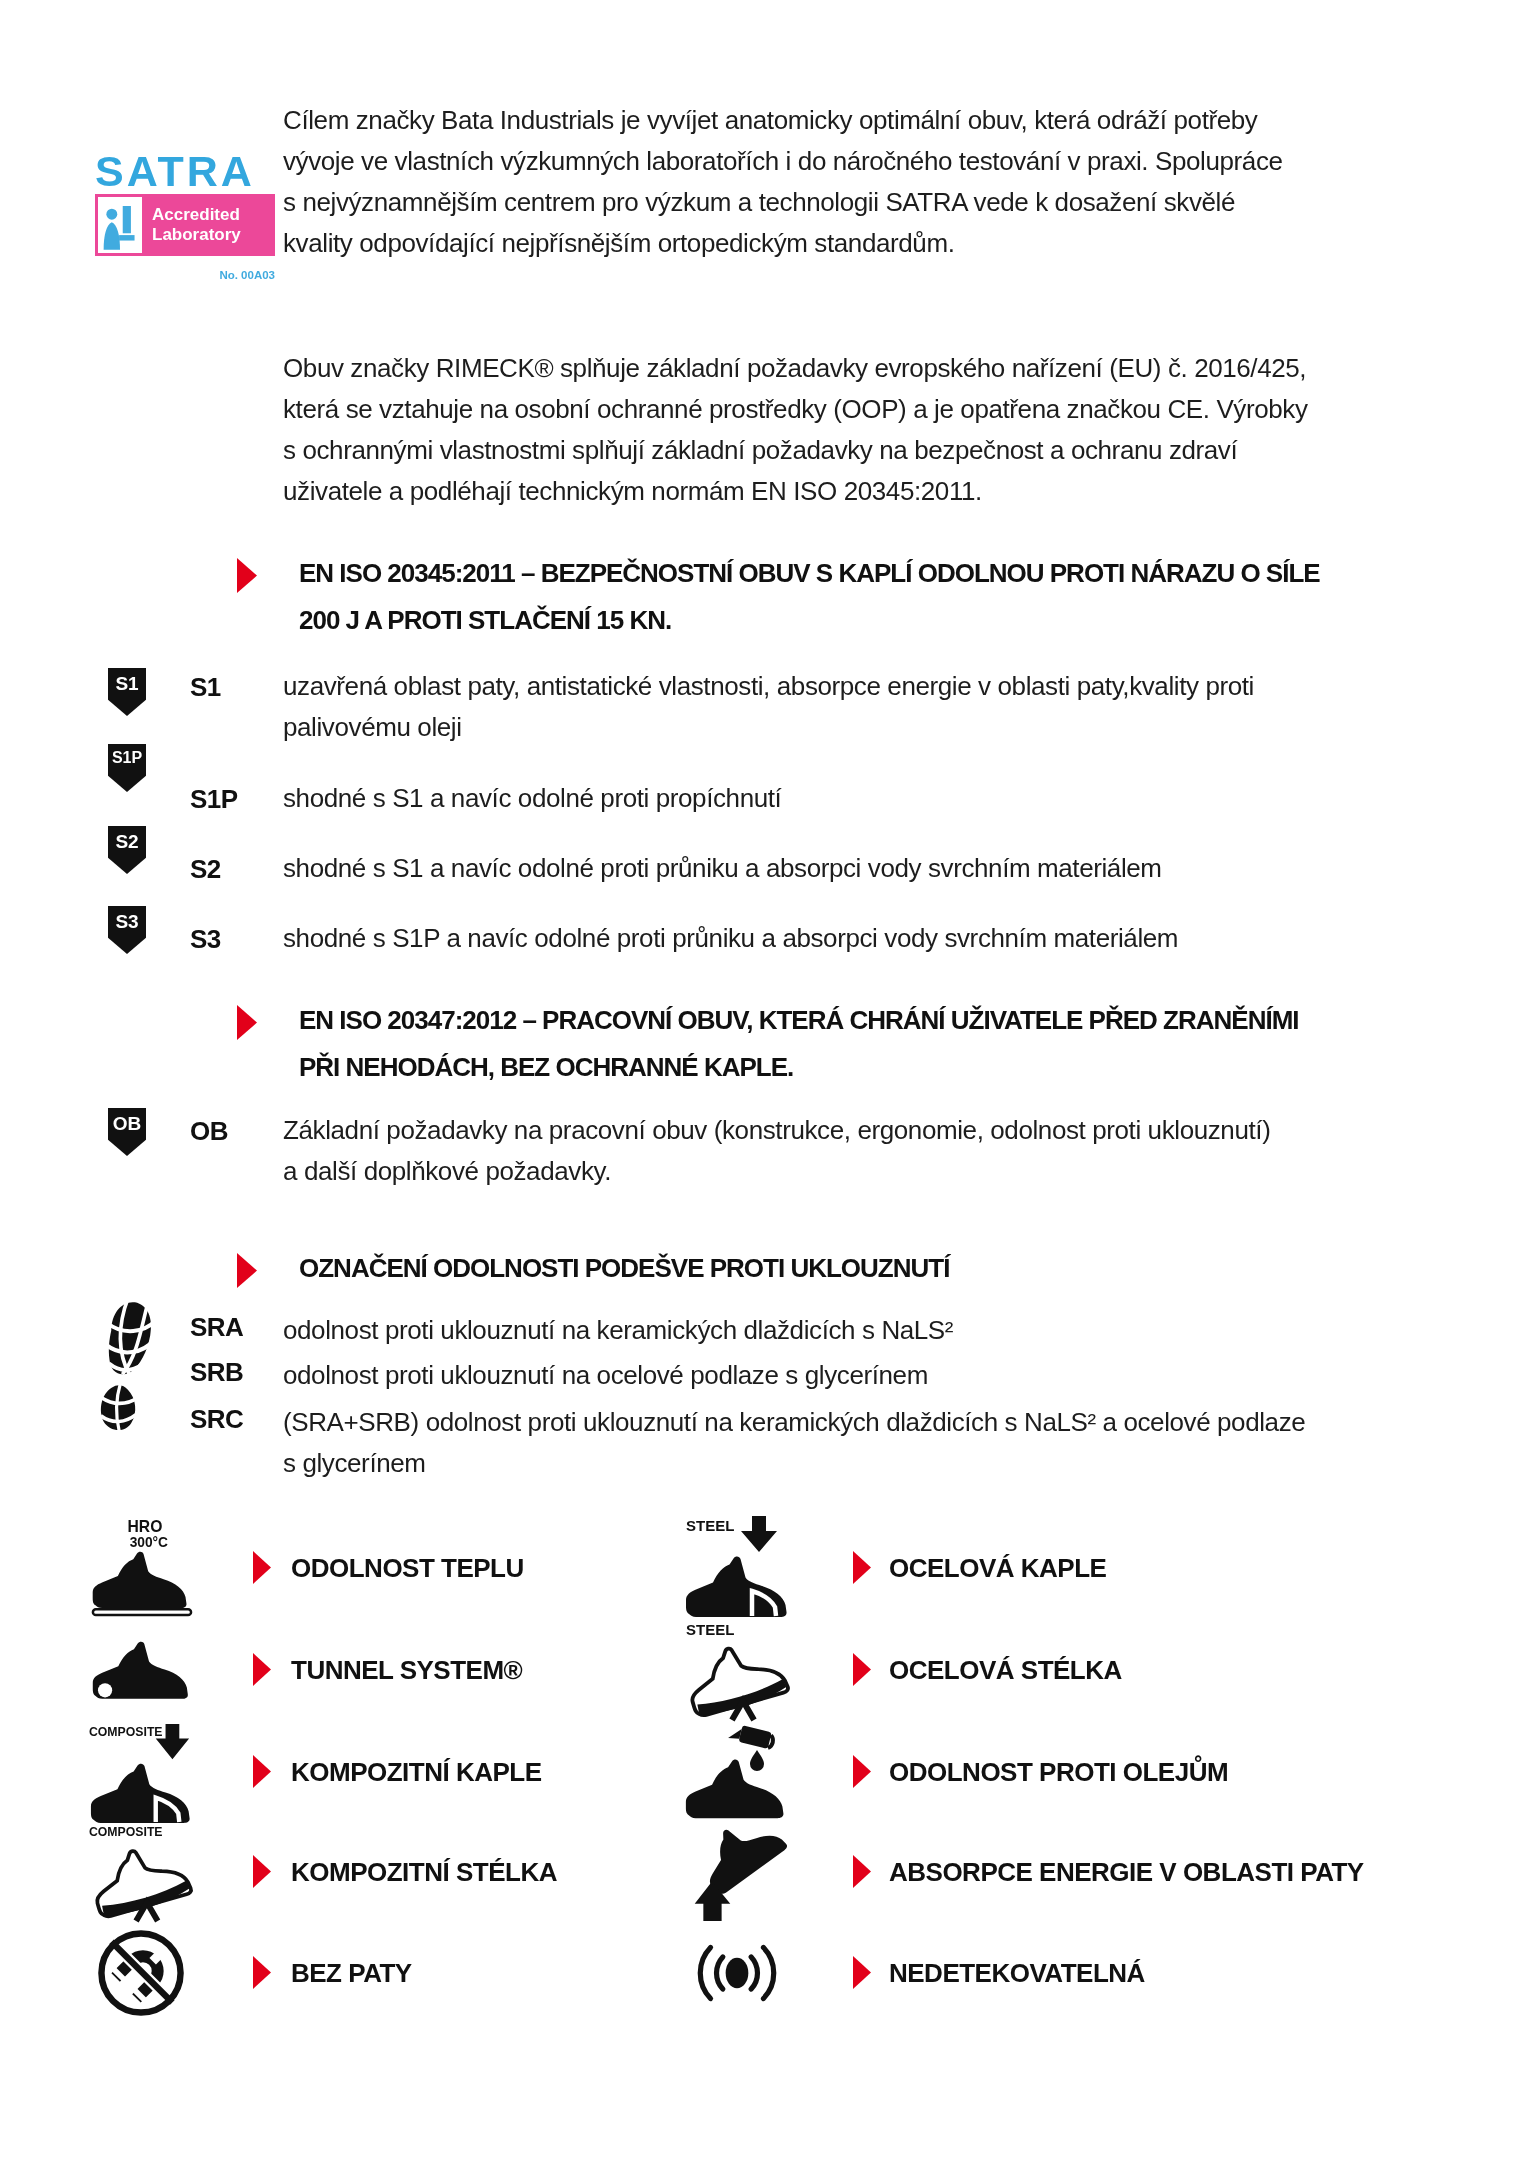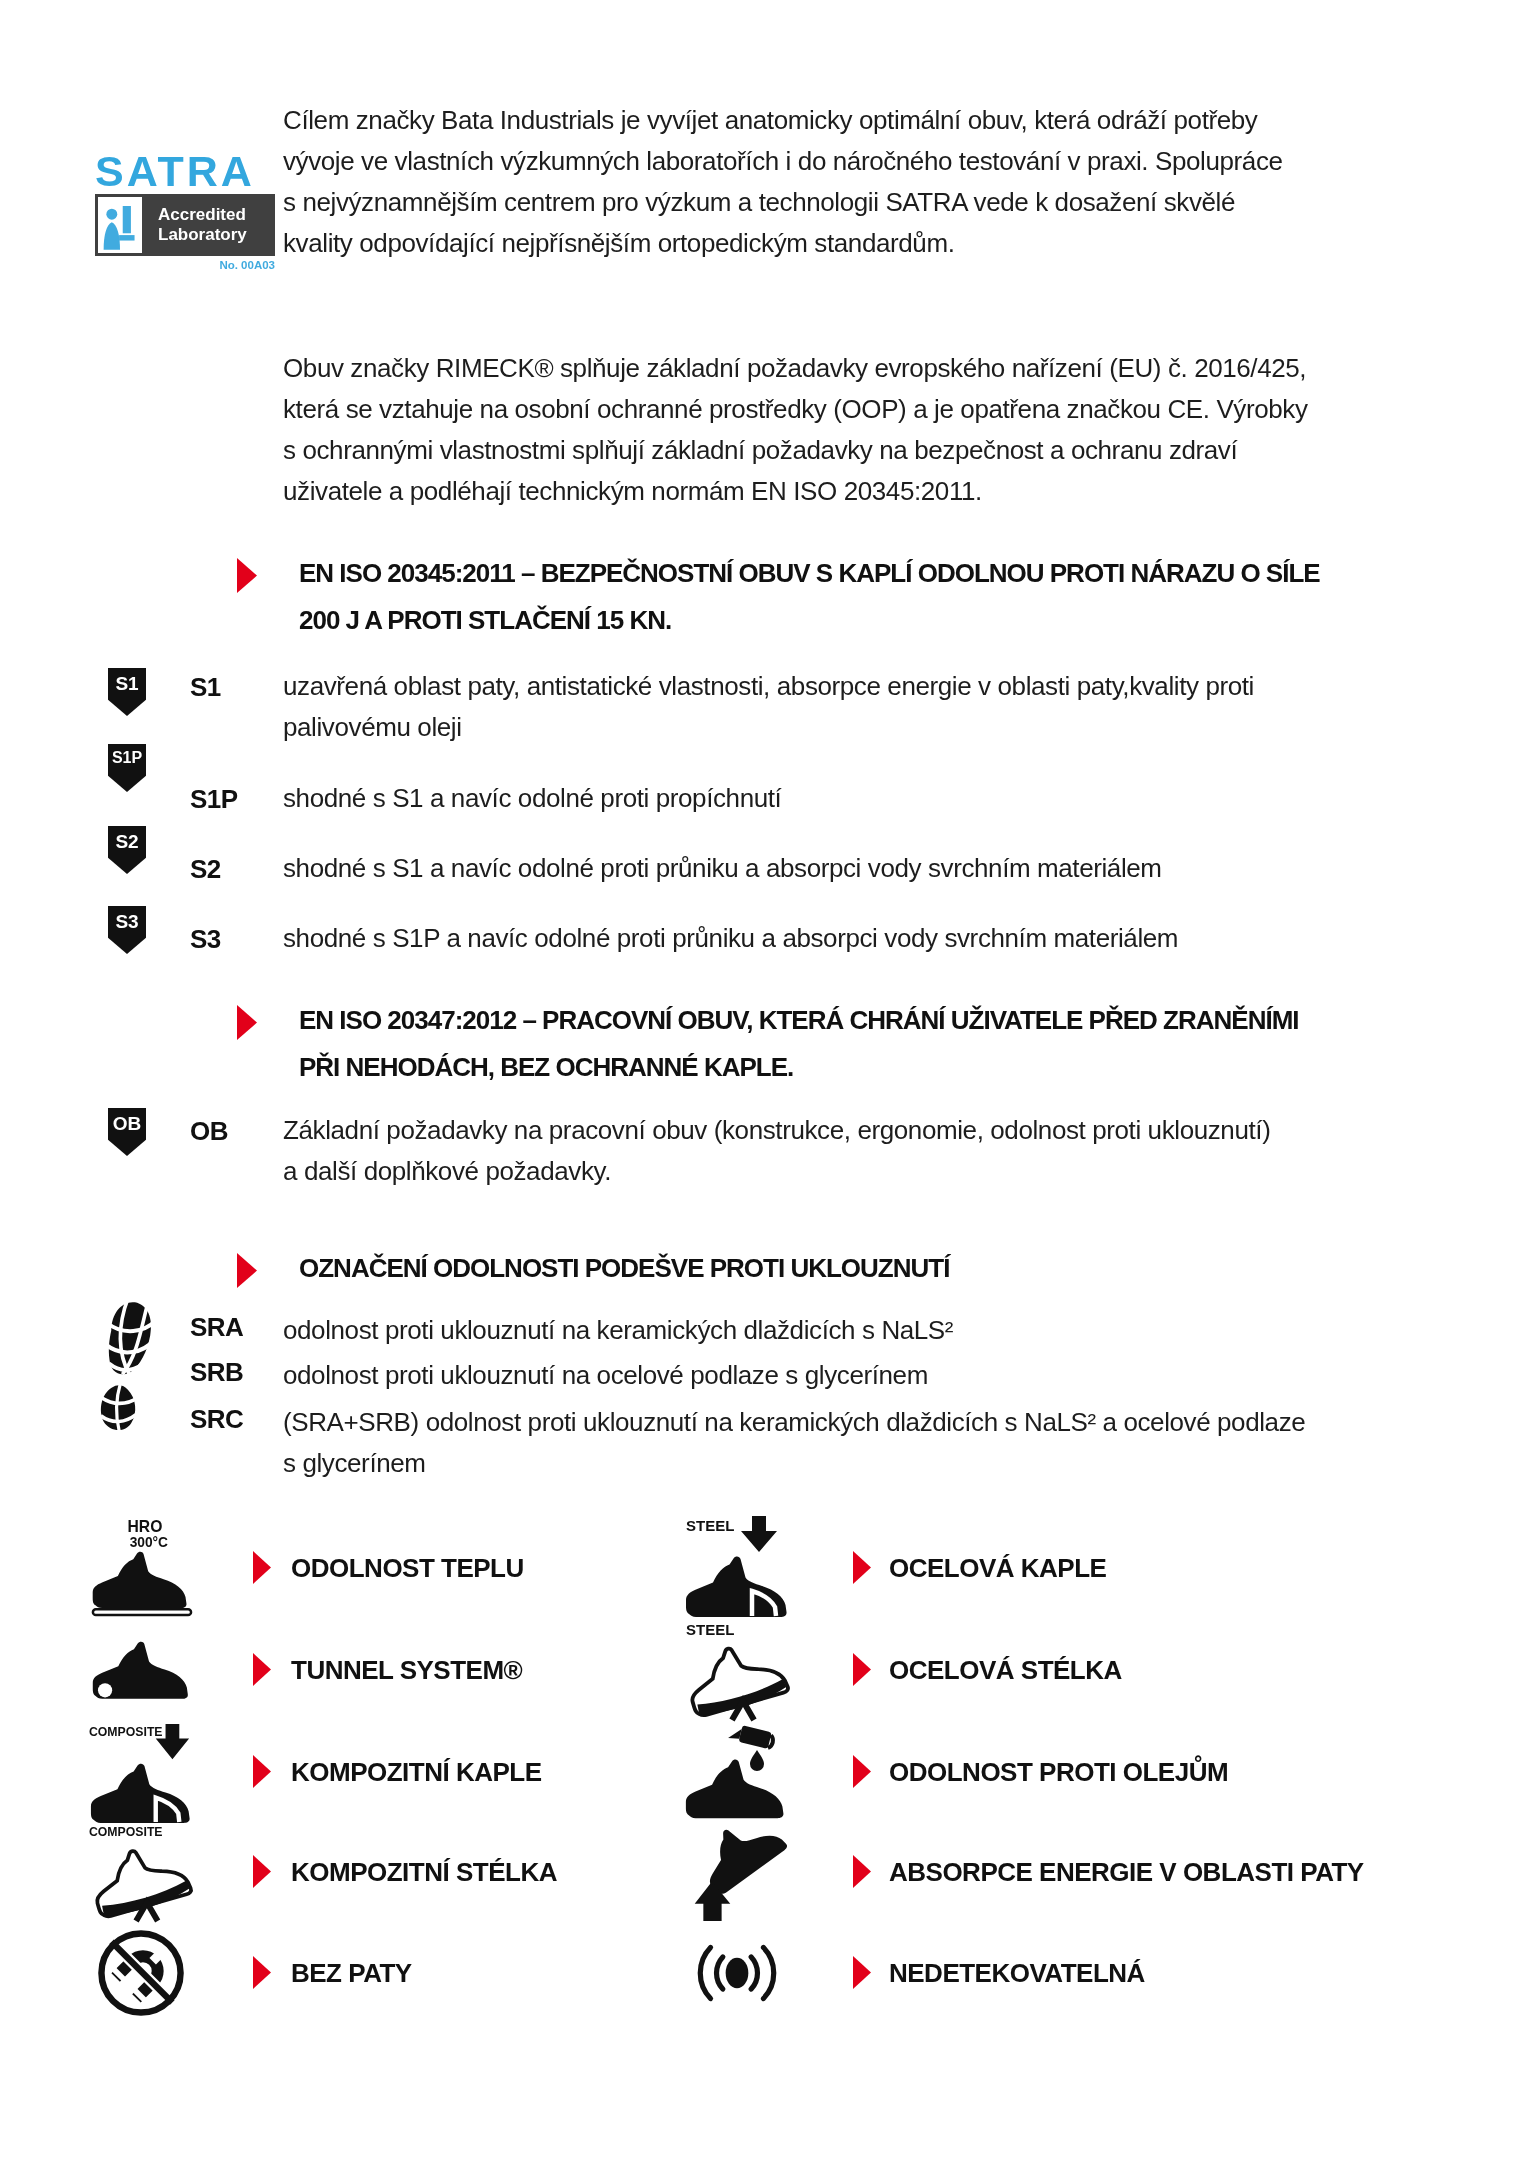--- a/index.html
+++ b/index.html
@@ -10,24 +10,24 @@
   .hline{font-size:26px;line-height:47px;font-weight:bold;letter-spacing:-1px;white-space:nowrap;color:#111;margin-left:16px;}
   .code{font-size:26px;font-weight:bold;color:#111;letter-spacing:-0.5px;}
   .tri{width:20px;height:35px;background:#e2001a;clip-path:polygon(0 0,100% 50%,0 100%);}
   .tri.small{width:18px;height:33px;}
   .badge{width:38px;height:48px;background:#111;clip-path:polygon(0 0,100% 0,100% 66%,50% 100%,0 66%);
          color:#fff;font-weight:bold;font-size:19px;text-align:center;padding-top:5px;box-sizing:border-box;}
   .badge.sm{font-size:16px;}
   .glabel{font-size:26px;font-weight:bold;letter-spacing:-0.5px;white-space:nowrap;color:#111;line-height:38px;}
   .iconbox{display:flex;align-items:center;justify-content:center;}
   .satra-brand{font-size:43px;font-weight:bold;letter-spacing:3px;color:#33a7de;line-height:42px;}
-  .satra-box{width:180px;height:62px;background:#404040;padding:3px;box-sizing:border-box;display:flex;gap:9px;margin-top:2px;}
+  .satra-box{width:180px;height:62px;background:#ec4899;padding:3px;box-sizing:border-box;display:flex;gap:3px;margin-top:2px;}
   .satra-fig{width:44px;background:#fff;display:flex;align-items:flex-end;justify-content:center;}
   .satra-acc{flex:1;color:#fff;font-weight:bold;font-size:17px;line-height:20px;display:flex;flex-direction:column;justify-content:center;padding-left:7px;}
-  .satra-no{font-size:11.5px;font-weight:bold;color:#41abdf;text-align:right;margin-top:3px;}
+  .satra-no{font-size:11.5px;font-weight:bold;color:#41abdf;text-align:right;margin-top:13px;}
 </style>
 </head>
 <body>
 
 <svg width="0" height="0" style="position:absolute">
   <defs>
     <path id="shoePath" d="M7 59 C4 57 4 54 4 50 L4 45 C4 40 8 37 14 34.5 L31 27.5 C35.5 17.5 41.5 11.5 47.5 9.5 L51.5 3.5 C53.5 0.5 57.5 1 58.5 4 L63.5 22.5 C66 26.5 72.5 28.5 80 31 C93 35 101.5 42 103.5 50 L104.5 57 C105 60.5 102 62 98.5 62 L14 62 C10.5 62 8.5 60.5 7 59 Z"></path>
   </defs>
 </svg>
 

